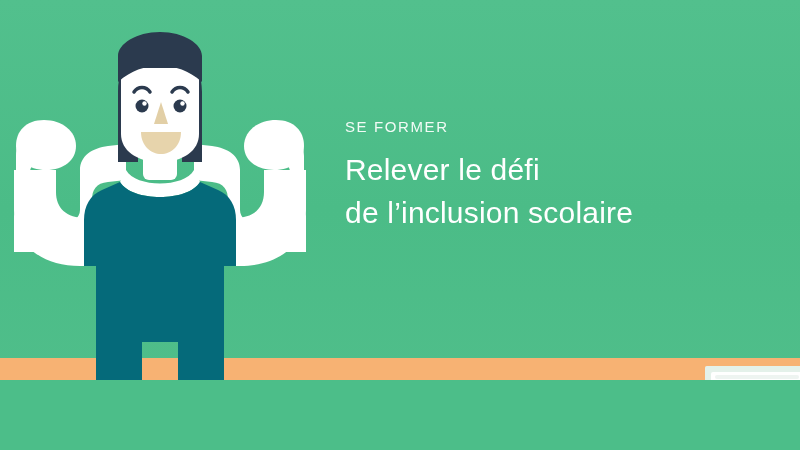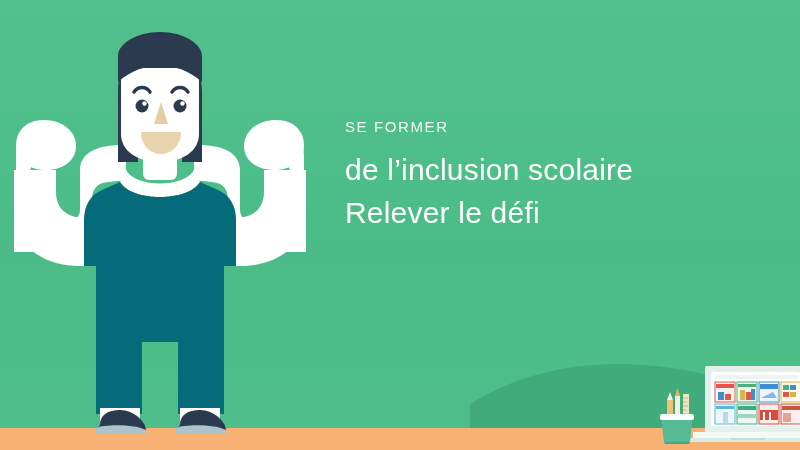--- a/index.html
+++ b/index.html
@@ -5,21 +5,21 @@
 <style>
   * { box-sizing: border-box; margin: 0; padding: 0; }
   html, body {
     width: 800px; height: 450px;
     overflow: hidden;
     font-family: "Liberation Sans", sans-serif;
     background: #4cbe89;
   }
   .stage {
     position: relative;
-    width: 800px; height: 450px;
+    width: 800px; height: 380px;
     overflow: hidden;
     background: linear-gradient(180deg, #52c08d 0%, #4bbc87 55%, #4fbe8a 100%);
   }
 
   
   .hill {
     position: absolute;
     left: 470px; top: 352px;
     width: 340px; height: 100px;
     overflow: hidden;
@@ -321,18 +321,18 @@
         <path d="M16,58 L48,58 L45,84 L19,84 Z" fill="#55bb97"></path>
         <rect x="15" y="56" width="34" height="6" rx="2" fill="#ffffff"></rect>
         <path d="M19,84 L45,84 L44,86 L20,86 Z" fill="#43a884"></path>
       </g>
     </svg>
   </div>
 
   <div class="copy">
     <div class="kicker">SE FORMER</div>
     <div class="headline">
+      <span class="line">Relever le défi</span>
       <span class="line">de l’inclusion scolaire</span>
-      <span class="line">Relever le défi</span>
     </div>
   </div>
 
 </div>
 
 </body></html>

